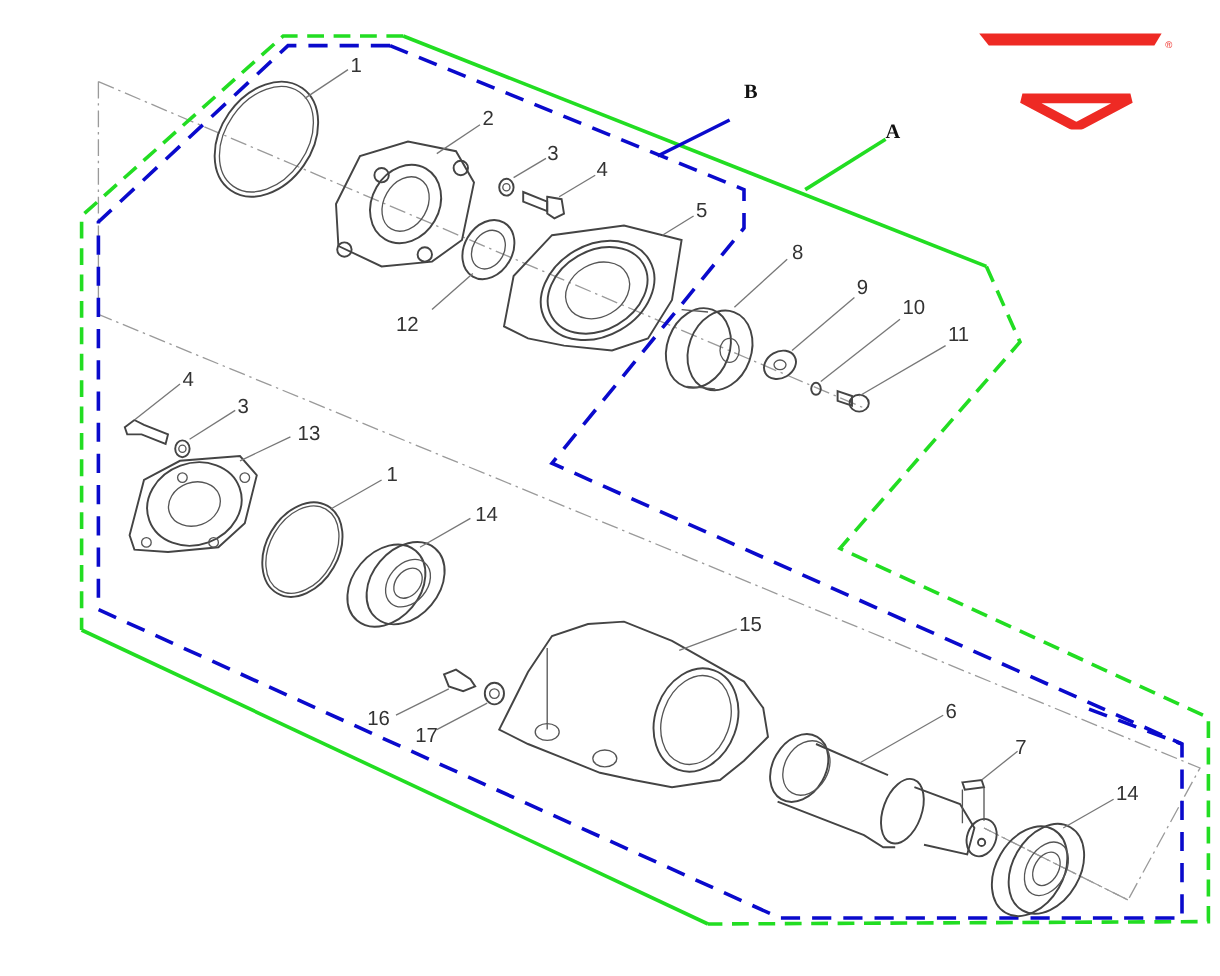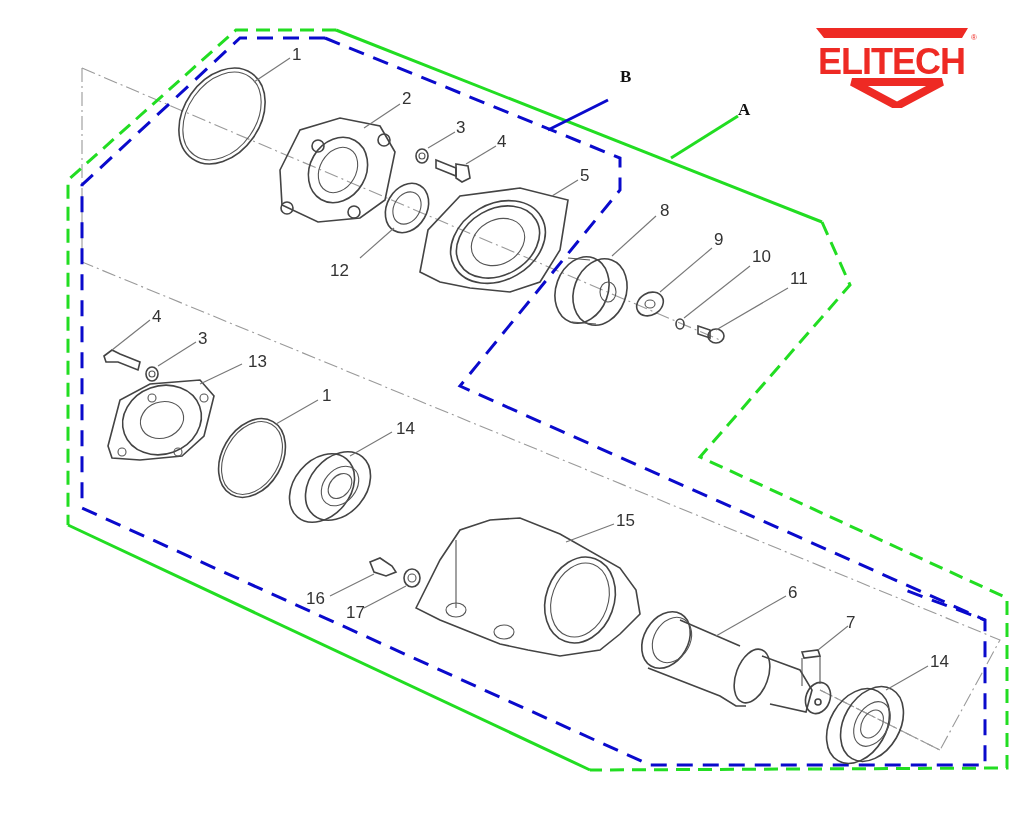--- a/index.html
+++ b/index.html
@@ -218,15 +218,14 @@
     <line class="leader" x1="886" y1="690" x2="928" y2="666"></line>
     <text class="num" x="930" y="667">14</text>
   </g>
 </svg>
 
 <div id="logo">
   <svg width="170" height="82" viewBox="0 0 170 82" style="position:absolute;left:0;top:0;">
     <polygon points="4,2 156,2 150,12 12,12" fill="#ee2a24"></polygon>
     <polygon points="40,56 130,56 85,80" fill="none" stroke="#ee2a24" stroke-width="8"></polygon>
   </svg>
-  <div id="logo-text">ELITECH</div>
   <div id="logo-reg">®</div>
 </div>
 
 </body></html>

